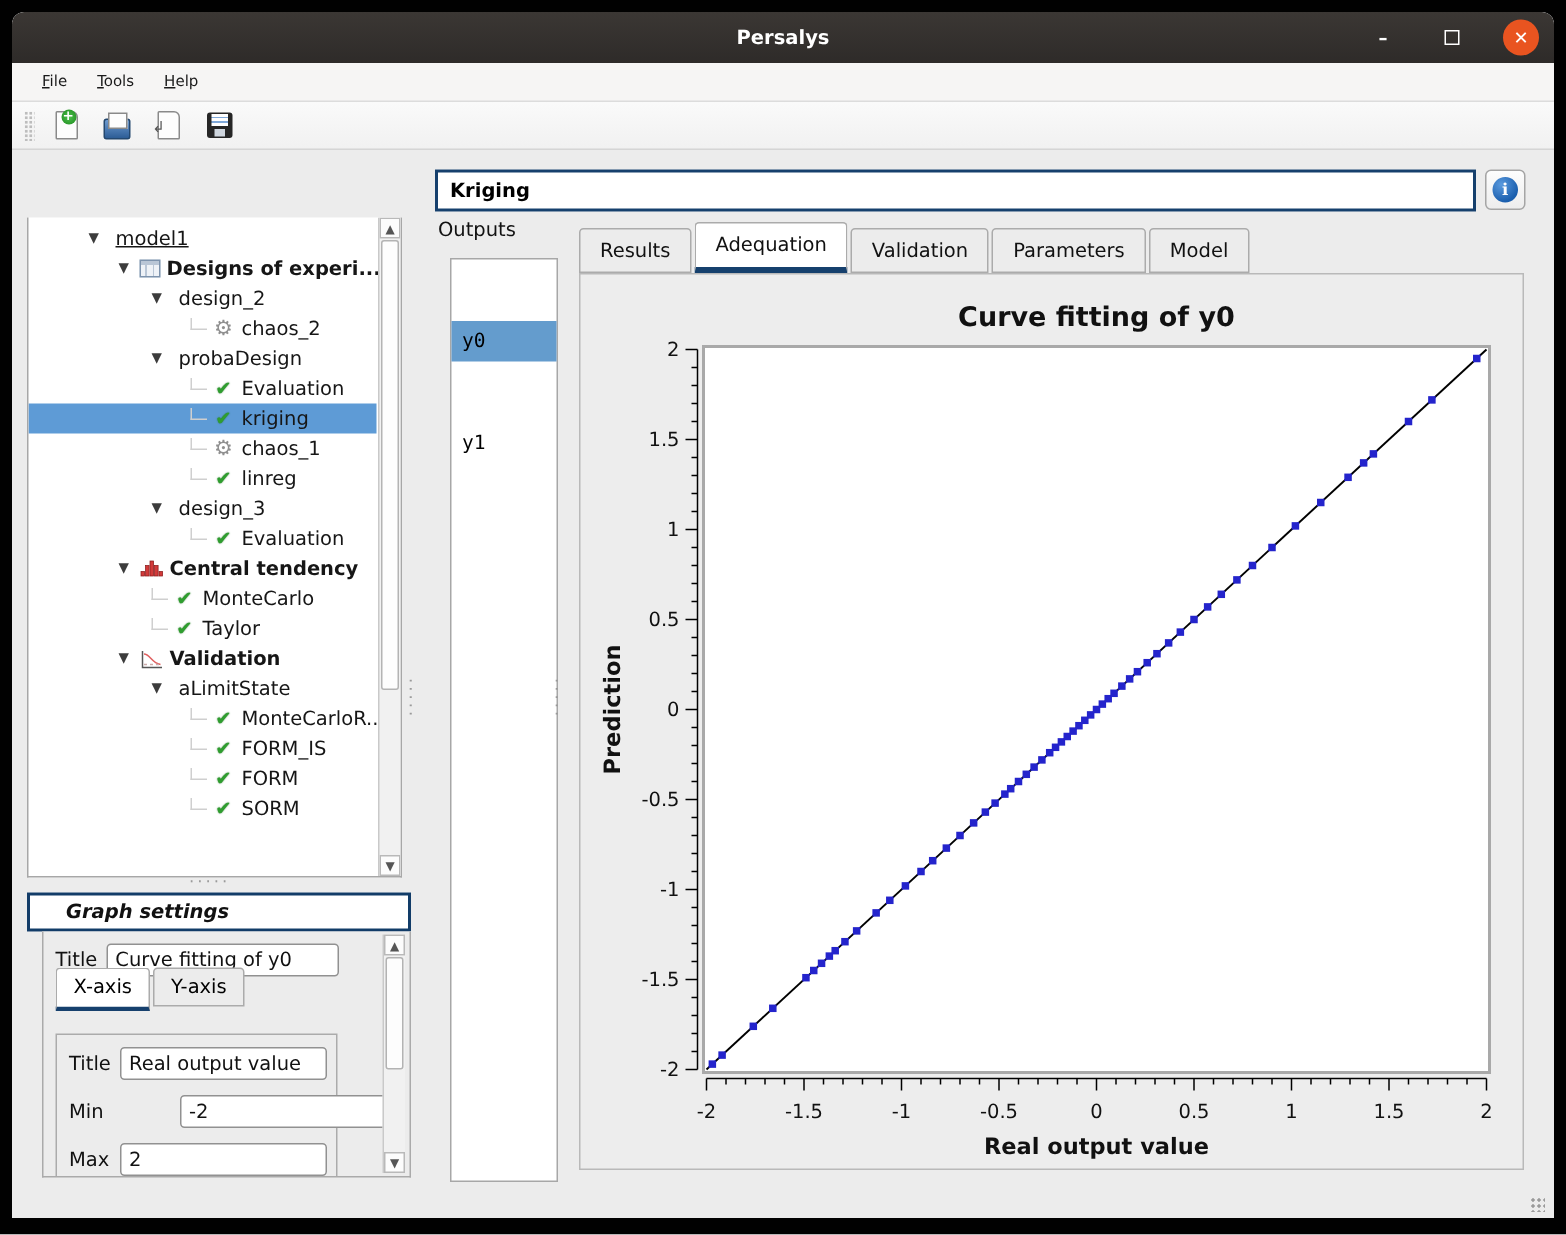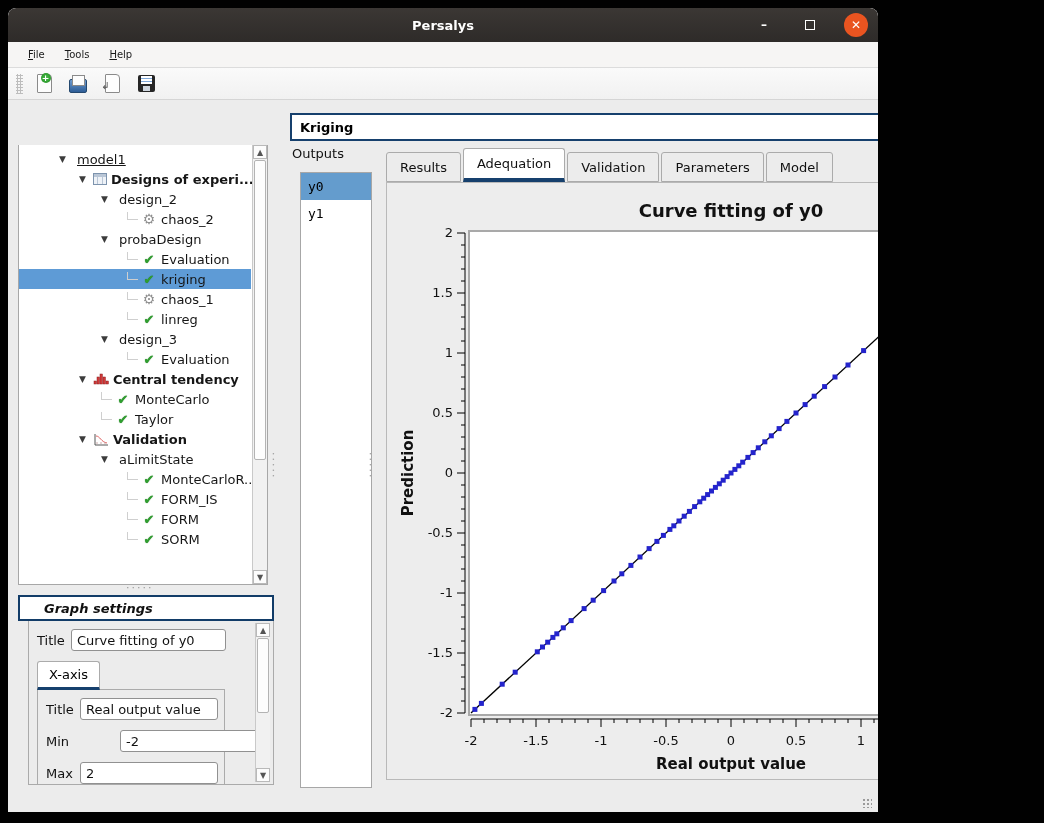--- a/index.html
+++ b/index.html
@@ -1,18 +1,18 @@
 <!DOCTYPE html>
 <html><head>
 <meta charset="utf-8">
 <style>
   * { margin:0; padding:0; box-sizing:border-box; }
   html,body { width:1044px; height:823px; font-family:"DejaVu Sans",sans-serif; }
   .screen { position:relative; width:1044px; height:823px; background:#010101; overflow:hidden; }
-  .app { position:absolute; left:8px; top:8px; width:870px; height:804px; background:#ececec;
+  .app { position:absolute; left:8px; top:8px; width:1028px; height:804px; background:#ececec;
          border-radius:8px 8px 0 0; overflow:hidden; }
 
   
   .titlebar { position:absolute; left:0; top:0; right:0; height:34px;
               background:linear-gradient(#3b3734,#2e2b29); border-radius:8px 8px 0 0;
               display:flex; align-items:center; }
   .titlebar .title { position:absolute; left:0; right:0; text-align:center; color:#fff;
                      font-weight:bold; font-size:13px; }
   .win-controls { position:absolute; right:10px; top:0; height:34px; display:flex; align-items:center; gap:22px; }
   .wc { width:24px; height:24px; display:flex; align-items:center; justify-content:center;
@@ -90,39 +90,39 @@
   
   .gs-panel { position:absolute; left:10px; top:495px; width:264px; height:190px; }
   .gs-header { position:absolute; left:0; top:0; width:256px; height:26px; background:#fff;
                border:2px solid #123c68; font-weight:bold; font-size:13px; color:#111;
                display:flex; align-items:center; padding-left:24px;font-style:italic; }
   .gs-body { position:absolute; left:10px; top:26px; width:246px; height:164px; background:#ececec;
              border:1px solid #aaa; border-top:none; overflow:hidden; }
   .gs-row { position:absolute; display:flex; align-items:center; font-size:13px; color:#111; }
   .gs-input { height:22px; border:1px solid #919191; border-radius:3px; background:#fff;
               font-size:13px; font-family:"DejaVu Sans",sans-serif; padding:0 5px; color:#111; }
-  .axis-tabs { position:absolute; left:8px; top:40px; display:flex;flex-direction:column; }
+  .axis-tabs { position:absolute; left:8px; top:24px; display:flex; }
   .axis-tab { height:26px; padding:0 11px; font-size:13px; display:flex; align-items:center;
               background:#ececec; border:1px solid #ababab; border-radius:3px 3px 0 0; margin-right:2px; }
   .axis-tab.sel { background:#fff; border-bottom:3px solid #16406d; height:29px; position:relative; z-index:2; }
   .gs-group { position:absolute; left:8px; top:68px; width:188px; height:110px; border:1px solid #ababab; background:#ececec; }
 
   
   .model-field { position:absolute; left:282px; top:13px; width:694px; height:28px; background:#fff;
                  border:2px solid #16406d; font-weight:bold; font-size:13px; font-family:"DejaVu Sans",sans-serif;
                  padding:0 8px; color:#000; }
   .info-btn { position:absolute; left:982px; top:13px; width:27px; height:27px;
               background:linear-gradient(#fdfdfd,#ededed); border:1px solid #a5a5a5; border-radius:4px;
               display:flex; align-items:center; justify-content:center; }
   .info-glyph { width:17px; height:17px; border-radius:50%; background:radial-gradient(circle at 35% 30%, #5a9ade, #1b5fae 70%);
                 color:#fff; font-size:11px; font-weight:bold; font-family:"DejaVu Serif",serif;
                 text-align:center; line-height:17px; }
   .outputs-label { position:absolute; left:284px; top:46px; font-size:13px; color:#111; }
   .outputs-list { position:absolute; left:292px; top:72px; width:72px; height:616px; background:#fff; border:1px solid #a7a7a7; }
-  .out-item { height:27px; display:flex; align-items:center; padding-left:7px; font-size:13px; font-family:"DejaVu Sans Mono",monospace; }
+  .out-item { height:27px; display:flex; align-items:center; padding-left:7px; font-size:13px; font-family:"DejaVu Sans Mono",monospace;margin-top:41px; }
   .out-item.sel { background:#649ccd; }
 
   .tabbar { position:absolute; left:378px; top:48px; height:34px; display:flex; align-items:flex-end; }
   .tab { height:30px; padding:0 13px; display:flex; align-items:center; font-size:13px; color:#111;
          background:#ececec; border:1px solid #ababab; border-radius:3px 3px 0 0; margin-right:2px; }
   .tab.sel { background:#fff; height:34px; border-bottom:4px solid #16406d; position:relative; z-index:3; }
 
   .tab-panel { position:absolute; left:378px; top:82px; width:630px; height:598px;
                background:#ededed; border:1px solid #b9b9b9; }
   .chart-wrap { position:absolute; inset:0; }

